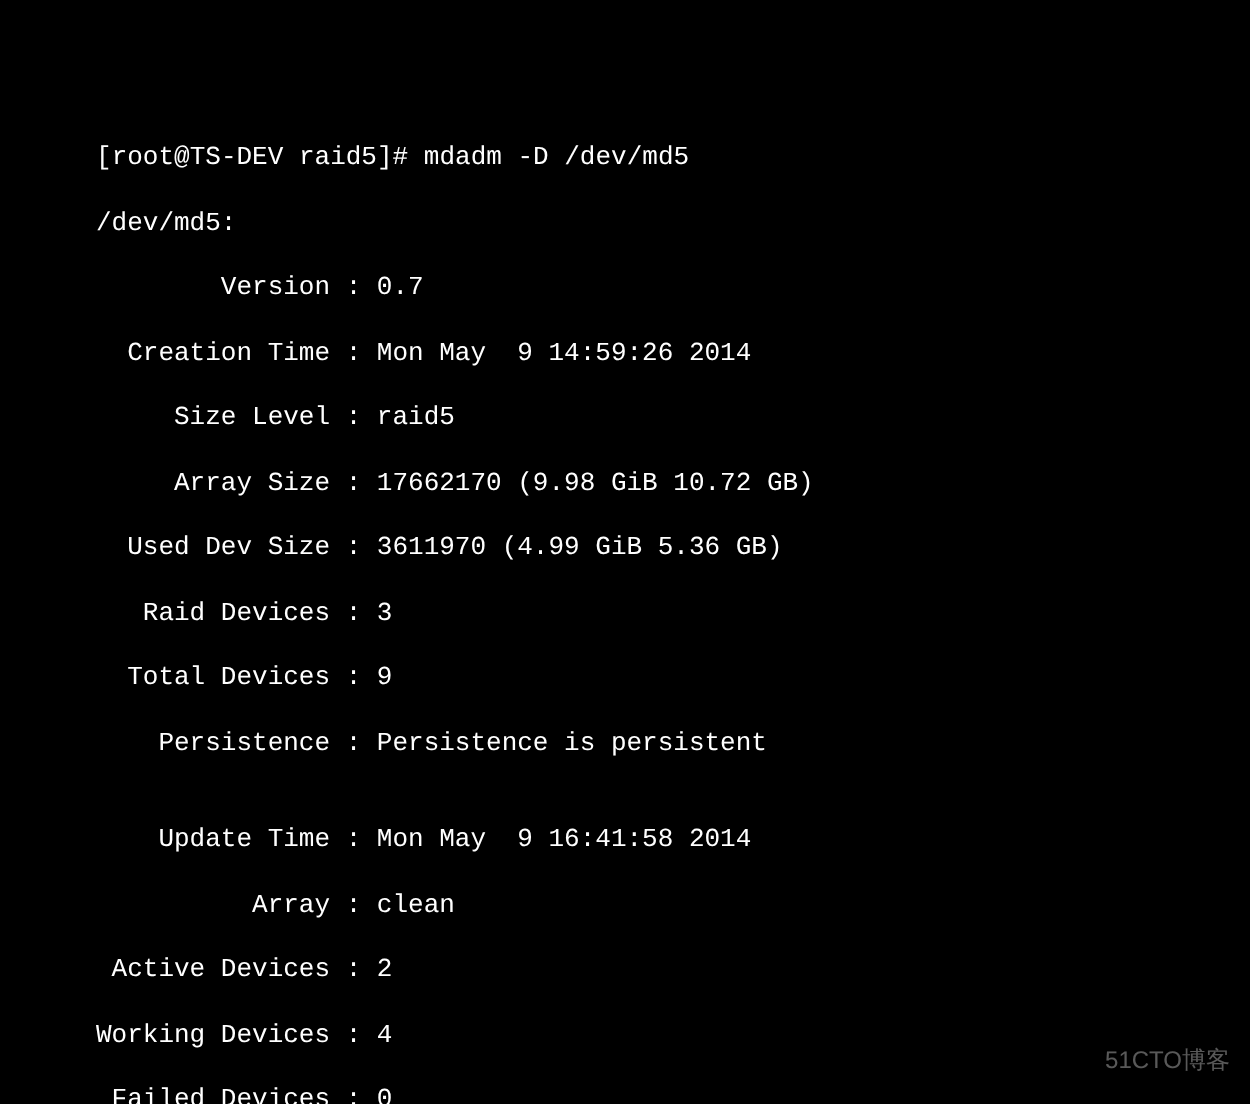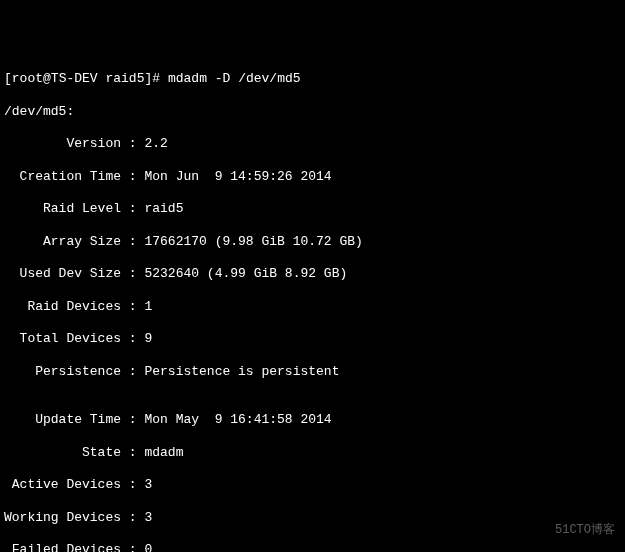--- a/index.html
+++ b/index.html
@@ -9,51 +9,51 @@
     font-family: "Courier New", Courier, monospace;
     font-size: 13px;
     line-height: 1.25;
     width: 625px;
     height: 552px;
     padding: 6px 4px;
     white-space: pre;
     overflow: hidden;
     position: relative;
   }
-  .line { white-space: pre; }
+  .line { white-space: pre; margin-left: 44px; }
   .watermark {
     position: absolute;
     right: 10px;
     bottom: 14px;
     color: rgba(255,255,255,0.35);
     font-size: 12px;
-    font-family: Liberation Mono, monospace;
+    font-family: Liberation Sans, sans-serif;
     pointer-events: none;
   }
 </style>
 </head>
 <body>
 
 
 
 <div class="line"><span>[</span><span>root</span><span>@</span><span>TS-DEV</span><span> </span><span>raid5</span><span>]</span><span>#</span><span> </span><span>mdadm -D /dev/md5</span></div>
 <div class="line">/dev/md5:</div>
-<div class="line">        Version : 2.2</div>
-<div class="line">  Creation Time : Mon Jun  9 14:59:26 2014</div>
-<div class="line">     Raid Level : raid5</div>
+<div class="line">        Version : 0.7</div>
+<div class="line">  Creation Time : Mon May  9 14:59:26 2014</div>
+<div class="line">     Size Level : raid5</div>
 <div class="line">     Array Size : 17662170 (9.98 GiB 10.72 GB)</div>
-<div class="line">  Used Dev Size : 5232640 (4.99 GiB 8.92 GB)</div>
-<div class="line">   Raid Devices : 1</div>
+<div class="line">  Used Dev Size : 3611970 (4.99 GiB 5.36 GB)</div>
+<div class="line">   Raid Devices : 3</div>
 <div class="line">  Total Devices : 9</div>
 <div class="line">    Persistence : Persistence is persistent</div>
 <div class="line"></div>
 <div class="line">    Update Time : Mon May  9 16:41:58 2014</div>
-<div class="line">          State : mdadm</div>
-<div class="line"> Active Devices : 3</div>
-<div class="line">Working Devices : 3</div>
+<div class="line">          Array : clean</div>
+<div class="line"> Active Devices : 2</div>
+<div class="line">Working Devices : 4</div>
 <div class="line"> Failed Devices : 0</div>
 
 <div class="line"></div>
 
 
 <div class="line"></div>
 
 
 
 <div class="line"></div>

